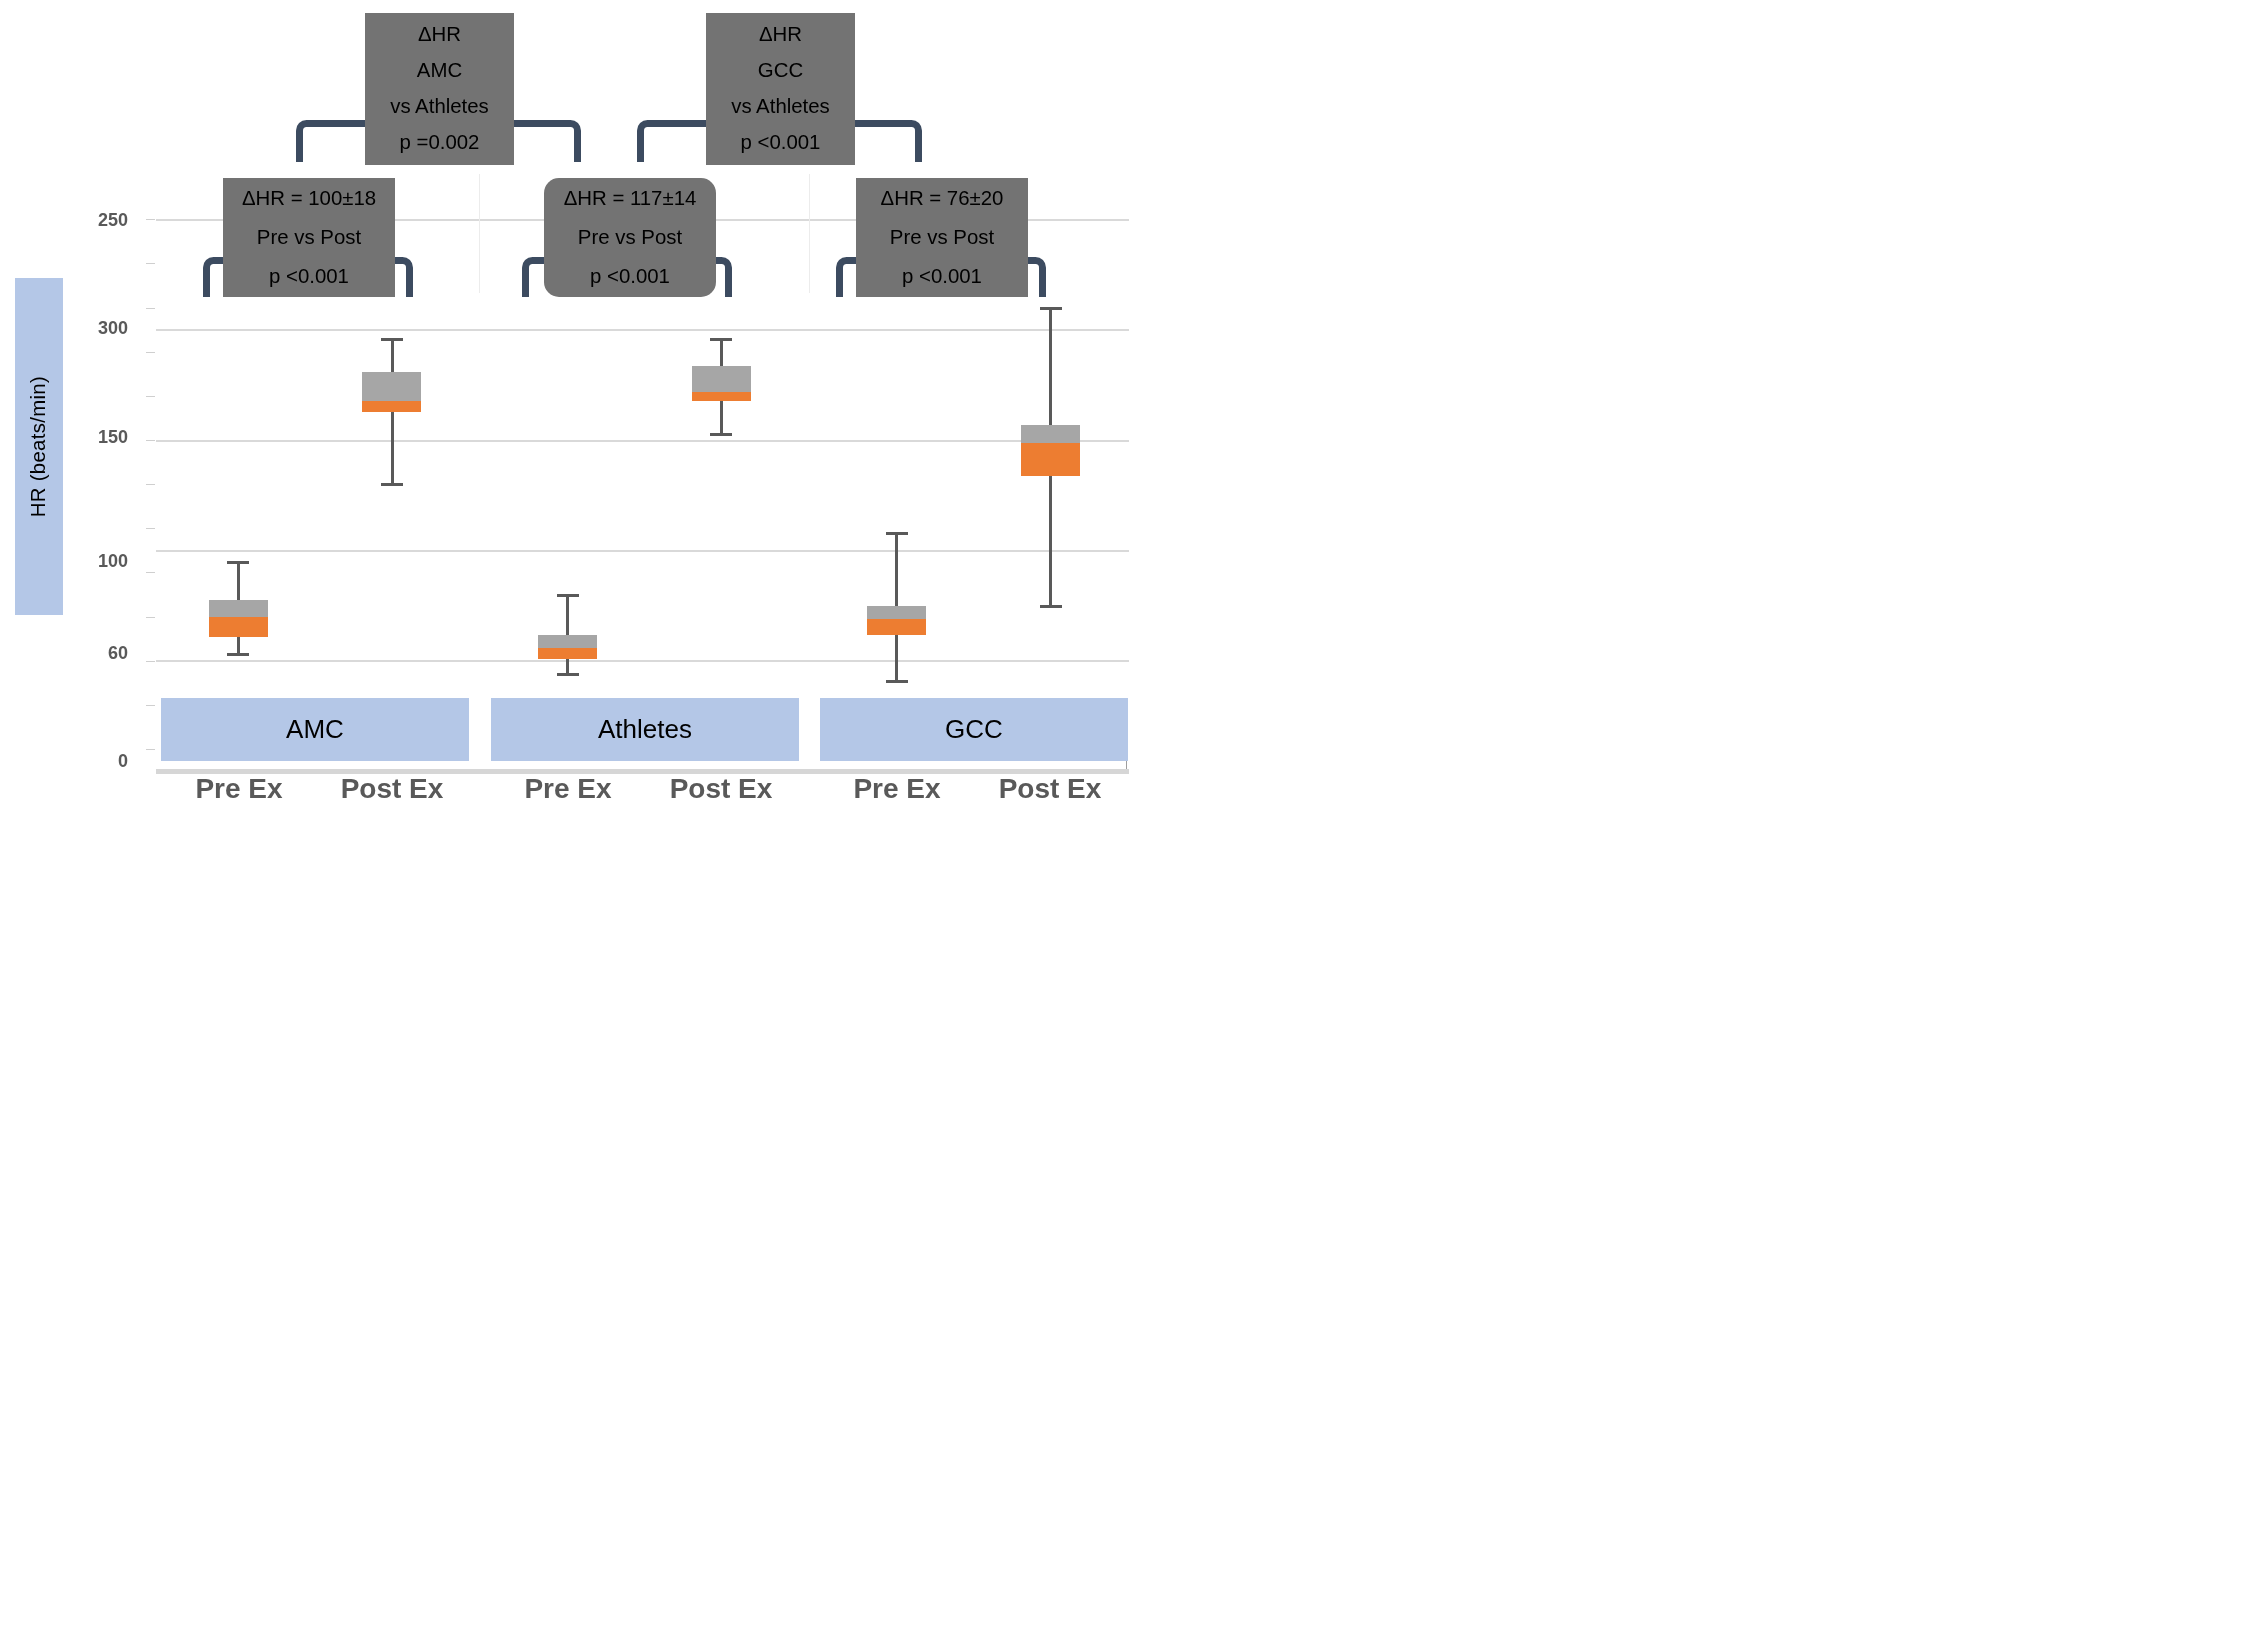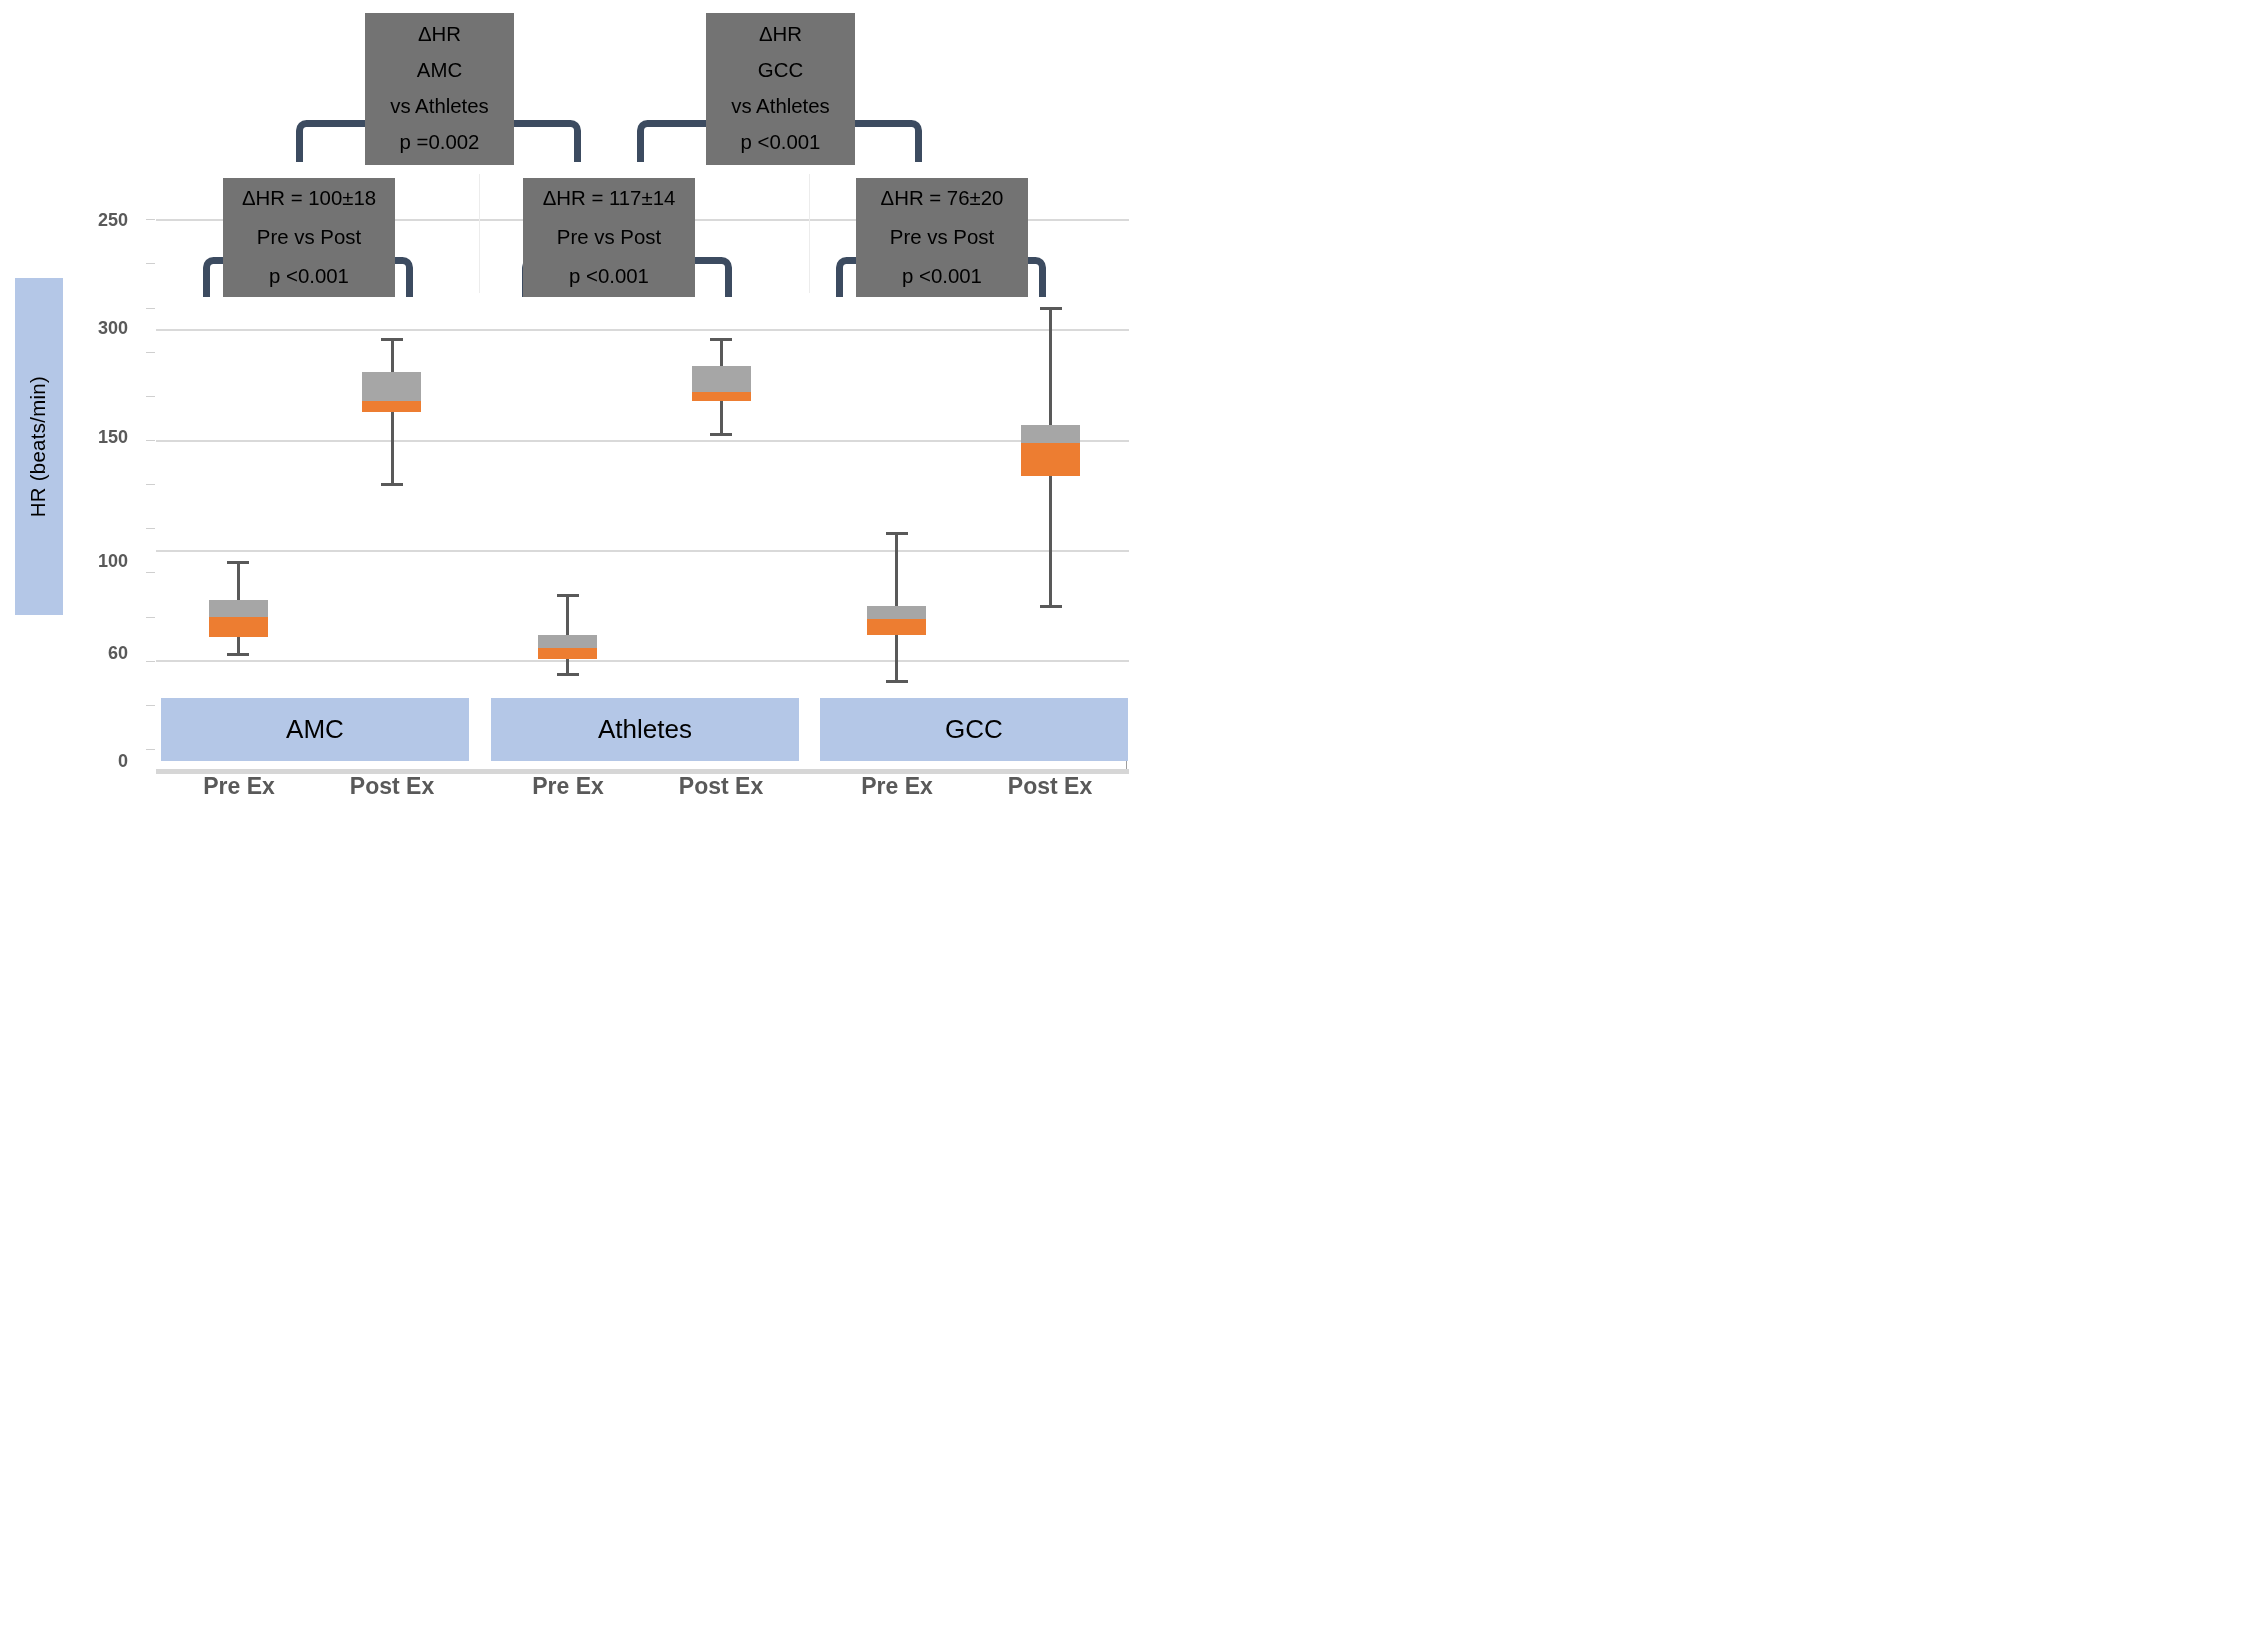--- a/index.html
+++ b/index.html
@@ -42,31 +42,31 @@
   .bracket.midbr2{left:522px;top:257px;width:196px;height:33px;}
   .bracket.midbr3{left:836px;top:257px;width:196px;height:33px;}
   
   .ann{position:absolute;background:#737373;color:#000;text-align:center;z-index:5;}
   .ann .ann-line{width:100%;}
   .ann.top{width:149px;height:149px;top:13px;padding-top:2.6px;}
   .ann.top .ann-line{font-size:20.4px;line-height:36px;height:36px;}
   .ann.top.a1{left:365px;} .ann.top.a2{left:706px;}
   .ann.mid{width:172px;height:118px;top:178px;padding-top:1.3px;}
   .ann.mid .ann-line{font-size:20.4px;line-height:39px;height:39px;}
-  .ann.mid.m1{left:223px;} .ann.mid.m2{left:523px;} .ann.mid.m3{left:856px;}
+  .ann.mid.m1{left:223px;} .ann.mid.m2{left:544px;border-radius:15px;} .ann.mid.m3{left:856px;}
   
   .gbox{
     position:absolute;top:698px;height:63px;width:308px;background:#b4c7e7;
     display:flex;align-items:center;justify-content:center;
     font-size:26px;color:#000;z-index:4;
   }
   .gbox.g1{left:161px;} .gbox.g2{left:491px;} .gbox.g3{left:820px;}
   .xlabel{
     position:absolute;top:773px;width:132px;text-align:center;
-    font-size:23px;font-weight:bold;color:#595959;
+    font-size:28px;font-weight:bold;color:#595959;
   }
   .xlabel.x0{left:173px;} .xlabel.x1{left:326px;} .xlabel.x2{left:502px;}
   .xlabel.x3{left:655px;} .xlabel.x4{left:831px;} .xlabel.x5{left:984px;}
   .corner-mark{position:absolute;left:1126px;top:741px;width:1.3px;height:28px;background:#9e9e9e;}
 </style>
 </head>
 <body>
 
 <div class="stage">
 

